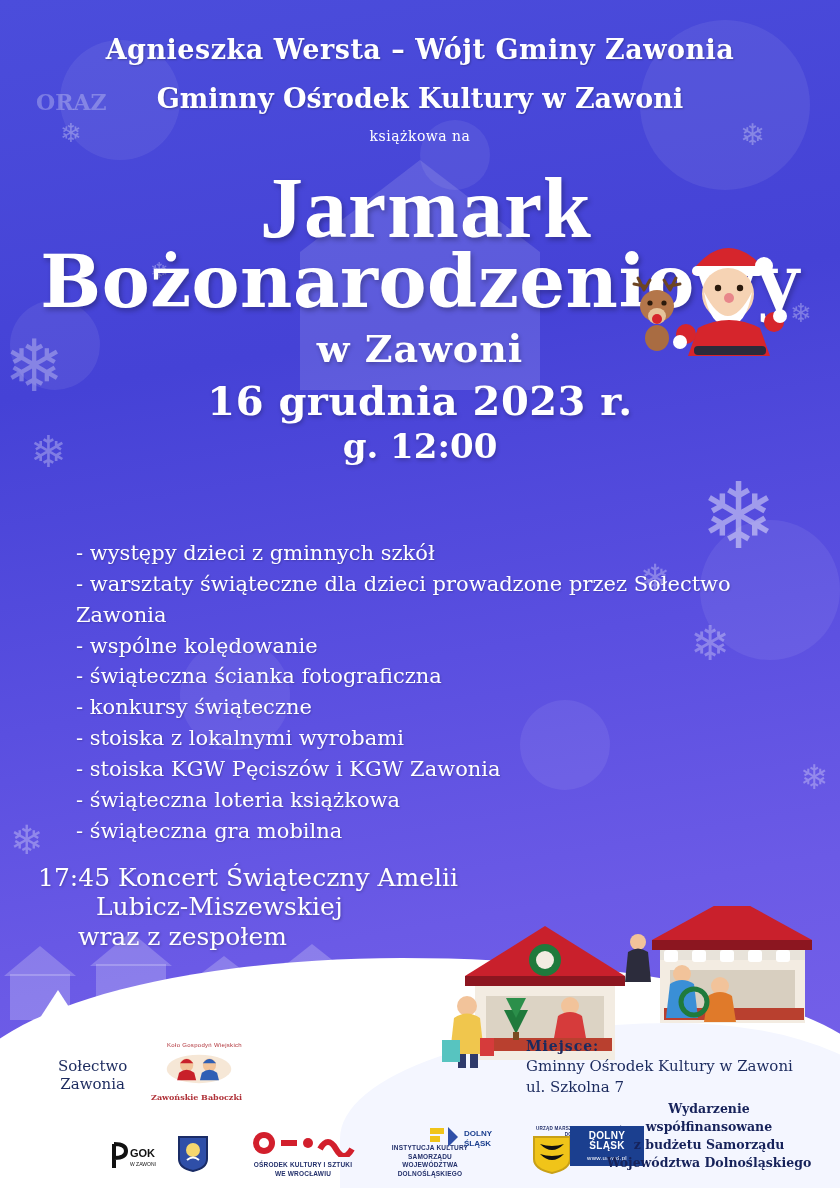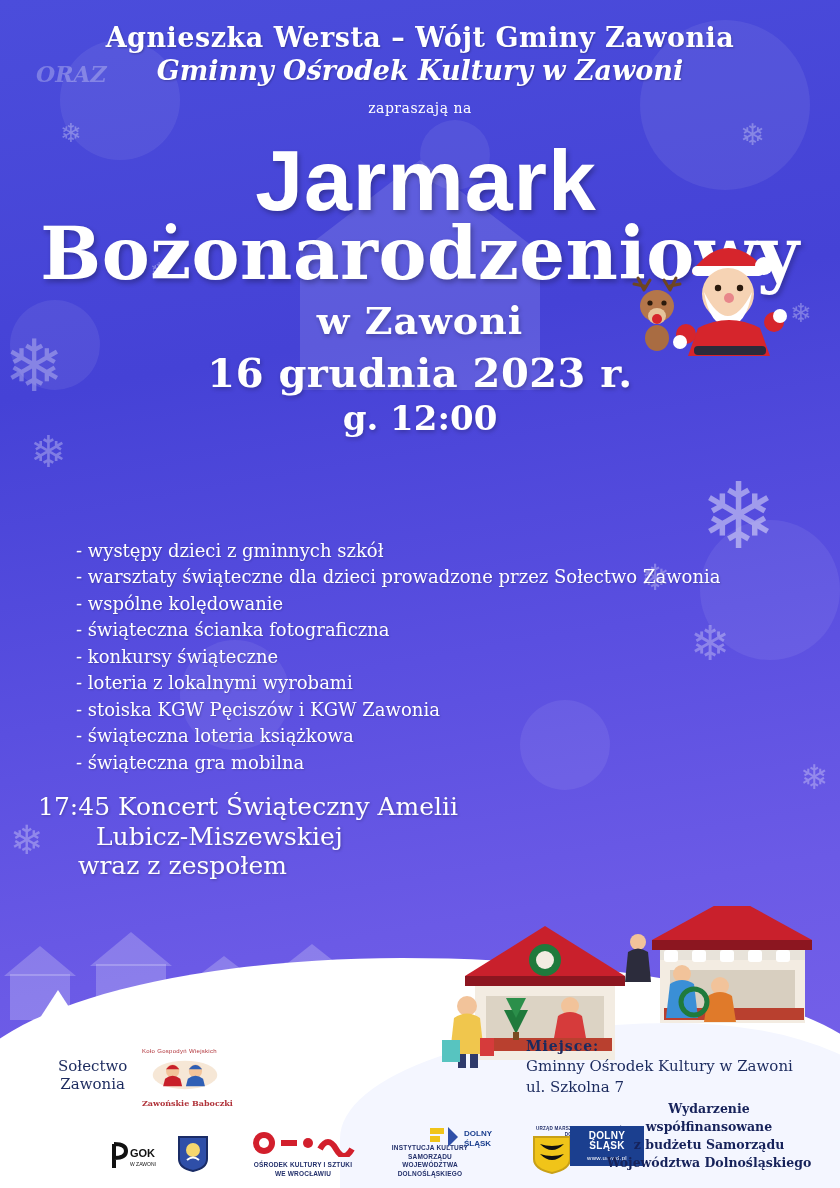--- a/index.html
+++ b/index.html
@@ -37,36 +37,35 @@
     top: 160px;
     width: 240px;
     height: 230px;
     background: rgba(255,255,255,0.13);
     clip-path: polygon(50% 0%, 100% 40%, 100% 100%, 0% 100%, 0% 40%);
   }
 
   
   .header {
     position: relative;
-    padding-top: 22px;
+    padding-top: 34px;
     text-align: center;
     color: #fff;
   }
   .org-line1 {
     font-family: "DejaVu Serif", serif;
     font-weight: bold;
     font-size: 27px;
     letter-spacing: 0.5px;
     text-shadow: 1px 1px 2px rgba(0,0,0,0.25);
   }
   .org-line2-wrap {
-    margin-top: 2px;
+    margin-top: 18px;
     position: relative;
     display: block;
-    font-style: italic;
   }
   .oraz {
     font-family: "DejaVu Serif", serif;
     font-weight: bold;
     font-size: 22px;
     color: rgba(255,255,255,0.28);
     position: absolute;
     left: 36px;
     top: 6px;
   }
@@ -84,21 +83,21 @@
   }
 
   
   .title-block {
     position: relative;
     text-align: center;
     color: #fff;
     margin-top: 22px;
   }
   .title1 {
-    font-family: Liberation Sans, sans-serif;
+    font-family: Liberation Serif, serif;
     font-weight: bold;
     font-size: 86px;
     line-height: 0.98;
     letter-spacing: 1px;
     text-shadow: 2px 3px 5px rgba(0,0,0,0.28);
     padding-left: 12px;
   }
   .title2 {
     font-family: "DejaVu Serif", serif;
     font-weight: bold;
@@ -164,21 +163,21 @@
     letter-spacing: 1px;
     text-shadow: 1px 1px 3px rgba(0,0,0,0.25);
   }
   .program-list {
     margin: 10px 0 0 38px;
     padding: 0;
     list-style: none;
   }
   .program-list li {
     font-family: "DejaVu Serif", serif;
-    font-size: 18px;
+    font-size: 21px;
     line-height: 1.47;
     text-shadow: 1px 1px 2px rgba(0,0,0,0.2);
   }
   .concert {
     margin-top: 16px;
     font-family: "DejaVu Serif", serif;
     font-size: 25px;
     line-height: 1.18;
     text-shadow: 1px 1px 3px rgba(0,0,0,0.25);
   }
@@ -251,23 +250,23 @@
     text-align: center;
     color: #1b2a5e;
     font-family: "DejaVu Serif", serif;
     font-size: 15px;
     line-height: 1.25;
   }
 
   .kolo-logo {
     position: absolute;
     left: 142px;
-    bottom: 80px;
+    bottom: 86px;
     width: 100px;
-    text-align: left;
+    text-align: right;
   }
   .kolo-top {
     font-size: 6px;
     color: #b0333a;
     font-family: "Liberation Sans", sans-serif;
     letter-spacing: 0.3px;
   }
   .kolo-bottom {
     font-size: 8px;
     color: #b0333a;
@@ -341,21 +340,21 @@
   <div class="snowflake" style="left:800px;top:760px;font-size:34px;">❄</div>
 
   <div class="house-silhouette"></div>
 
   <div class="header">
     <div class="org-line1">Agnieszka Wersta – Wójt Gminy Zawonia</div>
     <div class="org-line2-wrap">
       <span class="oraz">ORAZ</span>
       <span class="org-line2">Gminny Ośrodek Kultury w Zawoni</span>
     </div>
-    <div class="invite">zapraszają na</div>
+    <div class="invite">książkowa na</div>
   </div>
 
   <div class="title-block">
     <div class="title1">Jarmark</div>
     <div class="title2">Bożonarodzeniowy</div>
     <div class="title3">w Zawoni</div>
     <div class="date">16 grudnia 2023 r.</div>
     <div class="time">g. 12:00</div>
   </div>
 
@@ -387,21 +386,21 @@
     <circle cx="116" cy="94" r="7" fill="#fff"></circle>
   </svg>
 
   <div class="program">
     <ul class="program-list">
       <li>- występy dzieci z gminnych szkół</li>
       <li>- warsztaty świąteczne dla dzieci prowadzone przez Sołectwo Zawonia</li>
       <li>- wspólne kolędowanie</li>
       <li>- świąteczna ścianka fotograficzna</li>
       <li>- konkursy świąteczne</li>
-      <li>- loteria z lokalnymi wyrobami</li>
+      <li>- stoiska z lokalnymi wyrobami</li>
       <li>- stoiska KGW Pęciszów i KGW Zawonia</li>
       <li>- świąteczna loteria książkowa</li>
       <li>- świąteczna gra mobilna</li>
     </ul>
     <div class="concert">
       <div class="l1">17:45 Koncert Świąteczny Amelii</div>
       <div class="l2">Lubicz-Miszewskiej</div>
       <div class="l3">wraz z zespołem</div>
     </div>
   </div>

